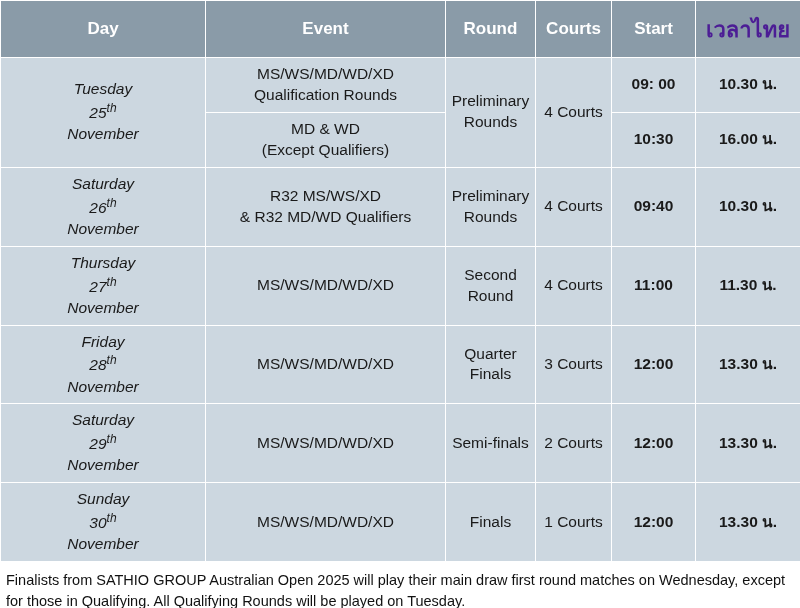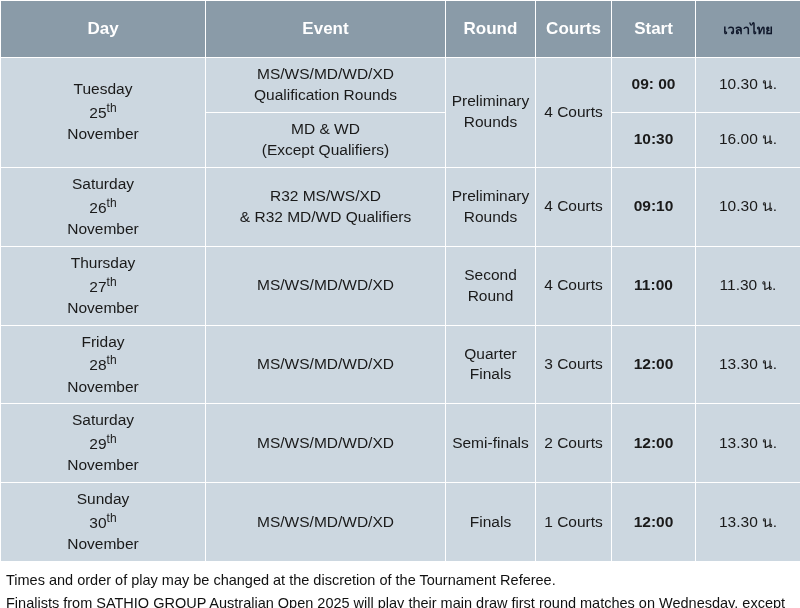--- a/index.html
+++ b/index.html
@@ -30,52 +30,53 @@
     color: #ffffff;
     font-size: 17px;
     font-weight: bold;
     text-align: center;
     border: 1px solid #ffffff;
     padding: 10px 2px;
     height: 36px;
     vertical-align: middle;
   }
   table.schedule th.thai {
-    color: #0f172a;
-    font-size: 13px;
+    color: #4c1d95;
+    font-size: 22px;
   }
   table.schedule td {
     background: #ccd7e0;
     border: 1px solid #ffffff;
     text-align: center;
     vertical-align: middle;
     font-size: 15.5px;
     color: #1a1a1a;
     padding: 6px 3px;
     line-height: 1.35;
   }
   td.day {
     font-size: 15px;
+    font-style: italic;
   }
   td.event {
     font-size: 15.5px;
   }
   td.round {
     font-size: 15.5px;
   }
   td.courts {
     font-size: 15.5px;
   }
   td.start {
     font-size: 15px;
     font-weight: bold;
   }
   td.thaitime {
     color: #1144cc;
-    font-weight: normal;
+    font-weight: bold;
     font-size: 16.5px;
   }
   .sup {
     font-size: 12px;
     vertical-align: super;
   }
   .notes {
     padding: 8px 6px 6px 6px;
     font-size: 14.5px;
     color: #111111;
@@ -148,21 +149,21 @@
         </td>
         <td class="event">
           <span class="day-line">R32 MS/WS/XD</span>
           <span class="day-line">&amp; R32 MD/WD Qualifiers</span>
         </td>
         <td class="round">
           <span class="day-line">Preliminary</span>
           <span class="day-line">Rounds</span>
         </td>
         <td class="courts">4 Courts</td>
-        <td class="start">09:10</td>
+        <td class="start">09:40</td>
         <td class="thaitime">10.30 น.</td>
       </tr>
 
       <tr>
         <td class="day">
           <span class="day-line">Thursday</span>
           <span class="day-line"><span>27</span><span class="sup">th</span></span>
           <span class="day-line">November</span>
         </td>
         <td class="event">MS/WS/MD/WD/XD</td>
@@ -213,17 +214,16 @@
         <td class="event">MS/WS/MD/WD/XD</td>
         <td class="round">Finals</td>
         <td class="courts">1 Courts</td>
         <td class="start">12:00</td>
         <td class="thaitime">13.30 น.</td>
       </tr>
     </tbody>
   </table>
 
   <div class="notes">
-    <p>Times and order of play may be changed at the discretion of the Tournament Referee.</p>
     <p>Finalists from SATHIO GROUP Australian Open 2025 will play their main draw first round matches on Wednesday, except for those in Qualifying. All Qualifying Rounds will be played on Tuesday.</p>
   </div>
 
 </div>
 
 </body></html>

